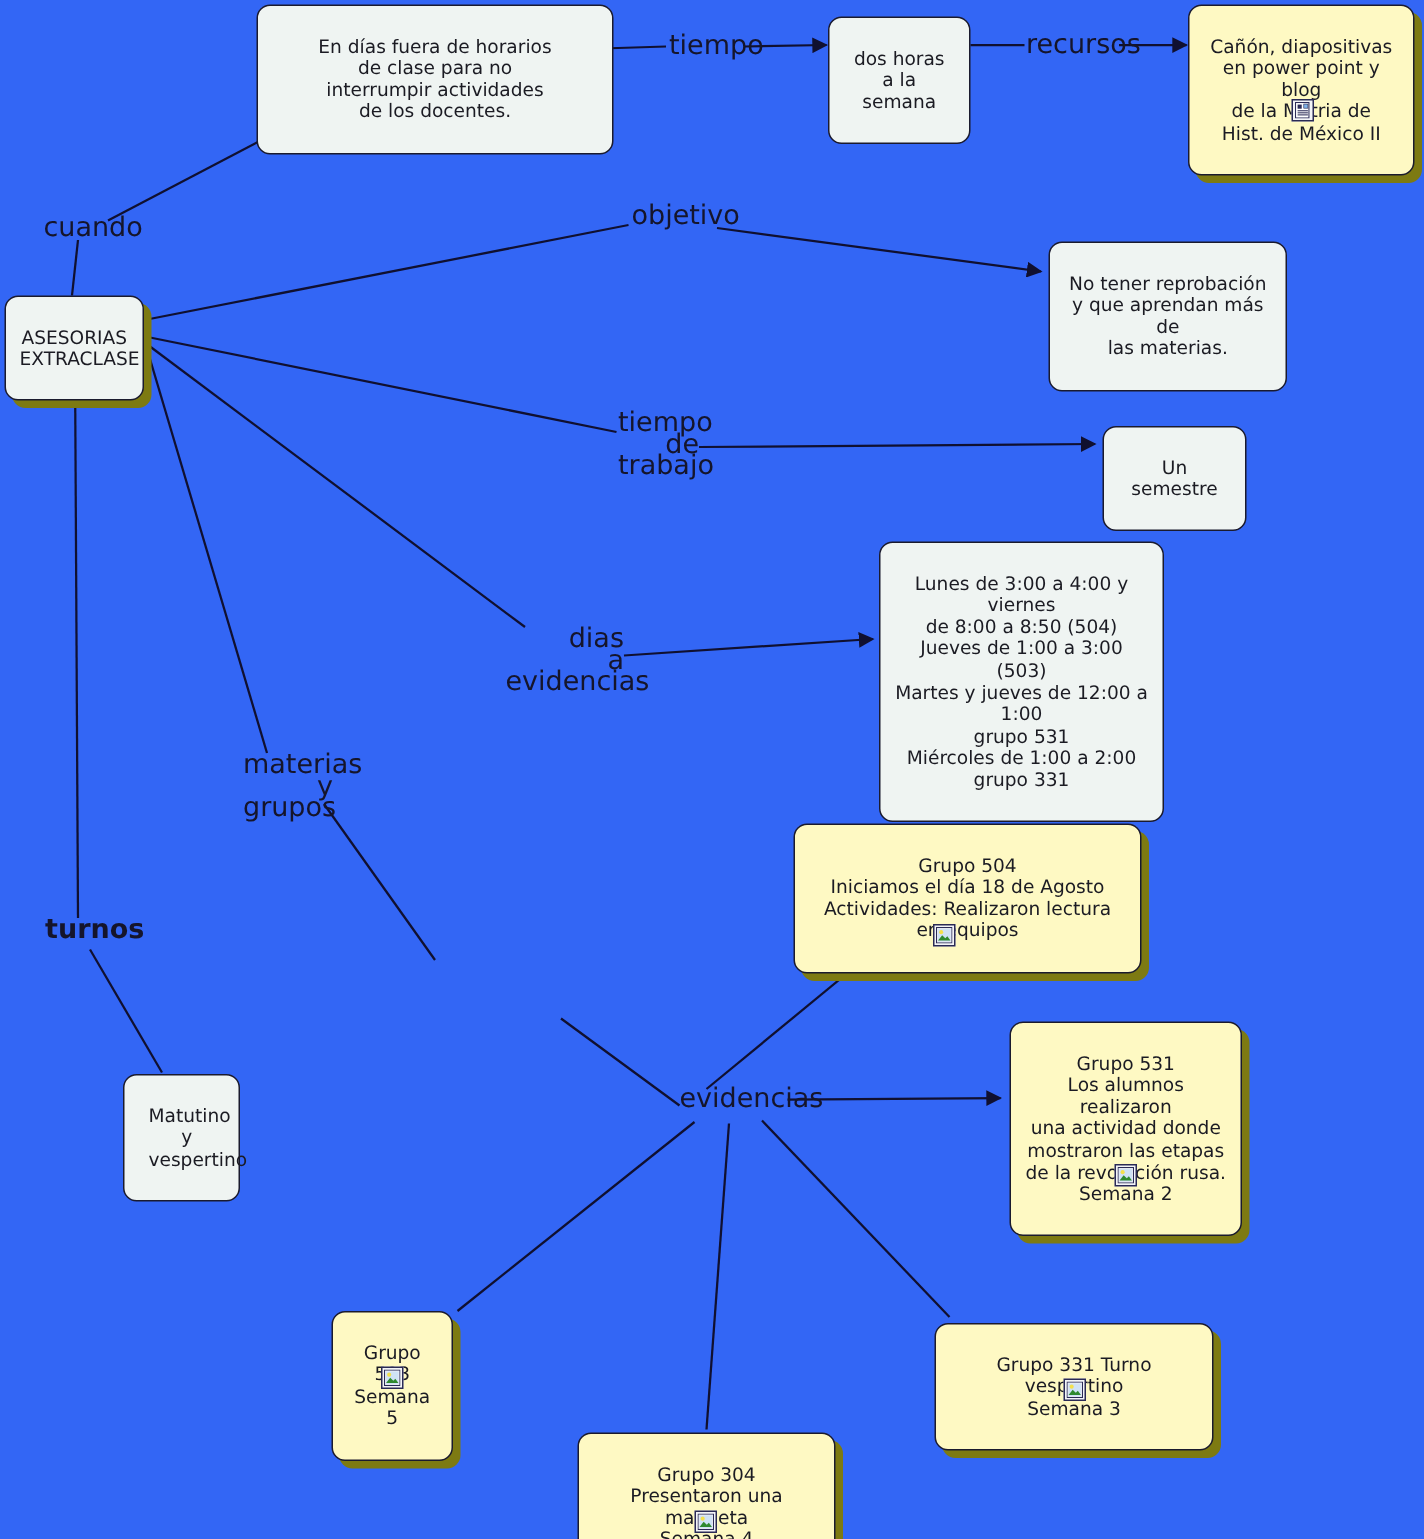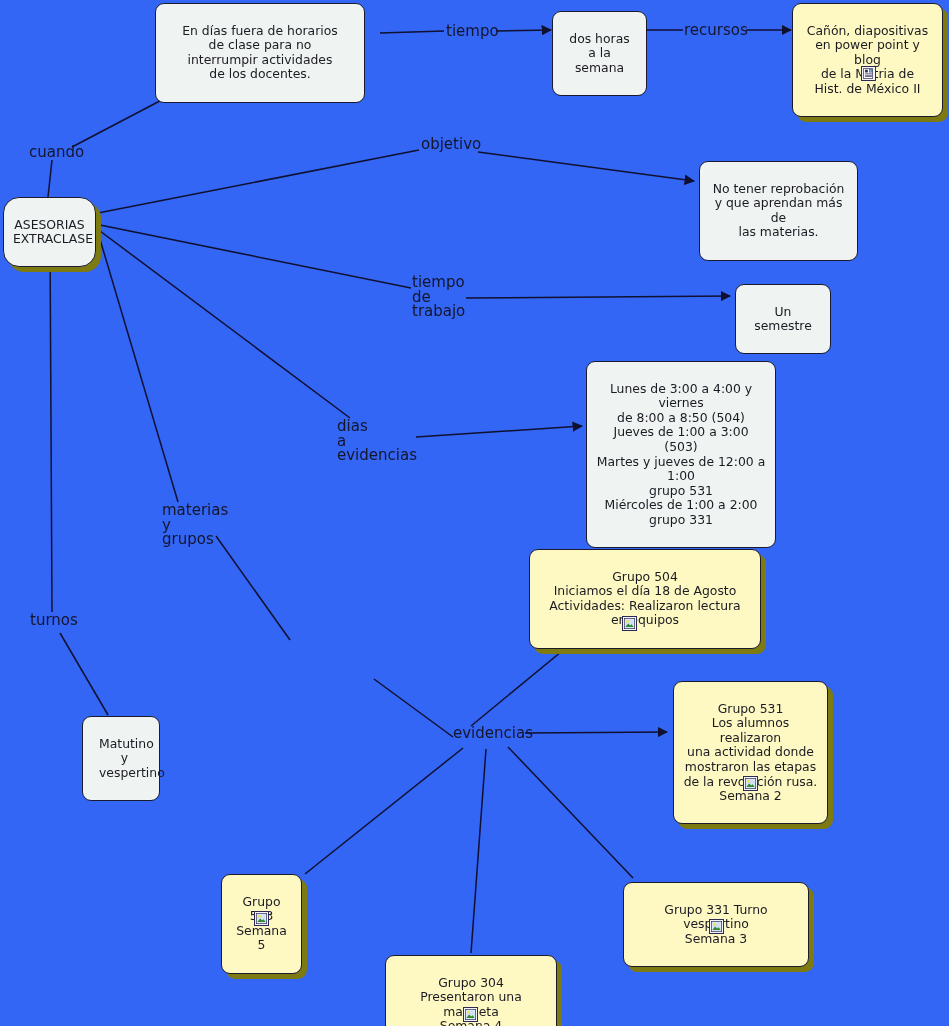--- a/index.html
+++ b/index.html
@@ -45,23 +45,23 @@
   }
   .node.shadow {
     box-shadow: 5px 5px 0 0 #7d7a12;
   }
   .node .lines {
     display: block;
   }
   .linklabel {
     position: absolute;
     color: #15152b;
-    font-size: 15px;
+    font-size: 18px;
     line-height: 14.6px;
-    text-align: left;
+    text-align: right;
     white-space: pre-line;
     z-index: 6;
     background: transparent;
   }
   .res-icon {
     position: absolute;
     width: 15px;
     height: 15px;
     z-index: 7;
     border: 1px solid #2a2a55;
@@ -111,26 +111,26 @@
       <path d="M 374 679 L 453 737"></path>
 
       <path d="M 471 726 L 584 633" marker-end="url(#arrow)"></path>
       <path d="M 525 733 L 667 732" marker-end="url(#arrow)"></path>
       <path d="M 463 748 L 305 874"></path>
       <path d="M 486 749 L 471 953"></path>
       <path d="M 508 747 L 633 878"></path>
     </g>
   </svg>
 
-  <div class="node concept shadow" style="left:3px; top:197px; width:93px;border-radius:16px;">
+  <div class="node concept shadow" style="left:3px; top:197px; width:93px;">
     <span class="lines">ASESORIAS
 EXTRACLASE</span>
   </div>
 
-  <div class="node concept" style="left:155px; top:3px; width:210px;">
+  <div class="node concept" style="left:171px; top:3px; width:238px;">
     <span class="lines">En días fuera de horarios
 de clase para no
 interrumpir actividades
 de los docentes.</span>
   </div>
 
   <div class="node concept" style="left:552px; top:11px; width:95px;">
     <span class="lines">dos horas
 a la semana</span>
   </div>
@@ -262,17 +262,17 @@
   <span class="linklabel" style="left:412px; top:275px; width:54px;">tiempo
 de
 trabajo</span>
 
   <span class="linklabel" style="left:337px; top:419px; width:79px;">dias
 a evidencias</span>
 
   <span class="linklabel" style="left:162px; top:503px; width:60px;">materias
 y grupos</span>
 
-  <span class="linklabel" style="left:30px; top:613px; width:44px;">turnos</span>
+  <span class="linklabel" style="left:30px; top:613px; width:44px;font-weight:bold;">turnos</span>
 
   <span class="linklabel" style="left:453px; top:726px; width:73px;">evidencias</span>
 
 </div>
 
 </body></html>

